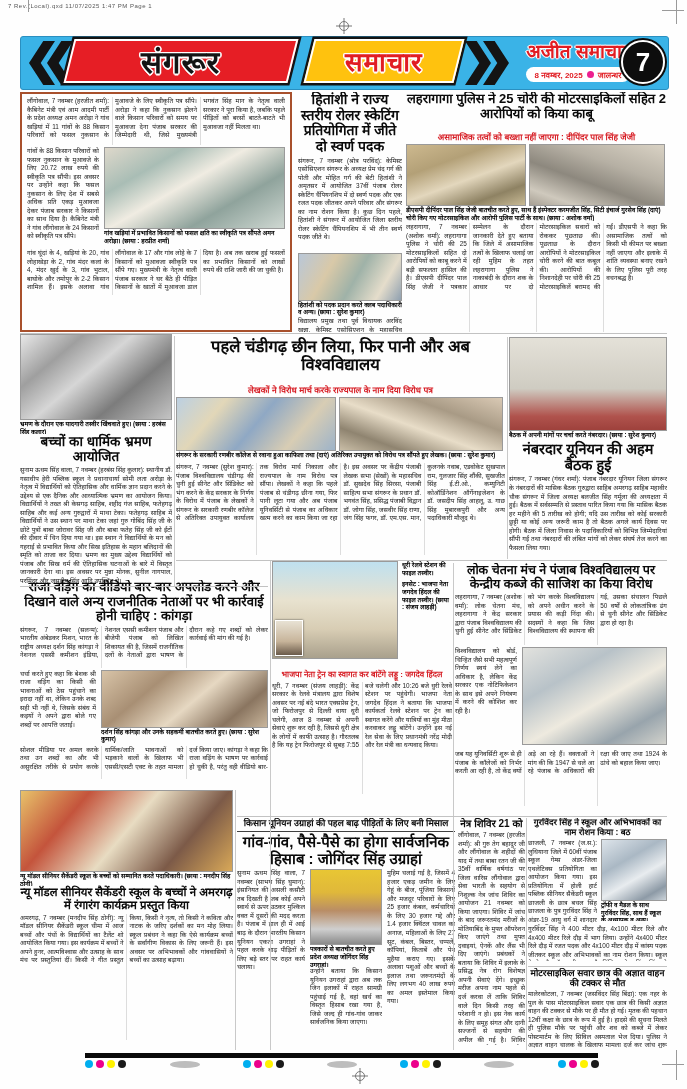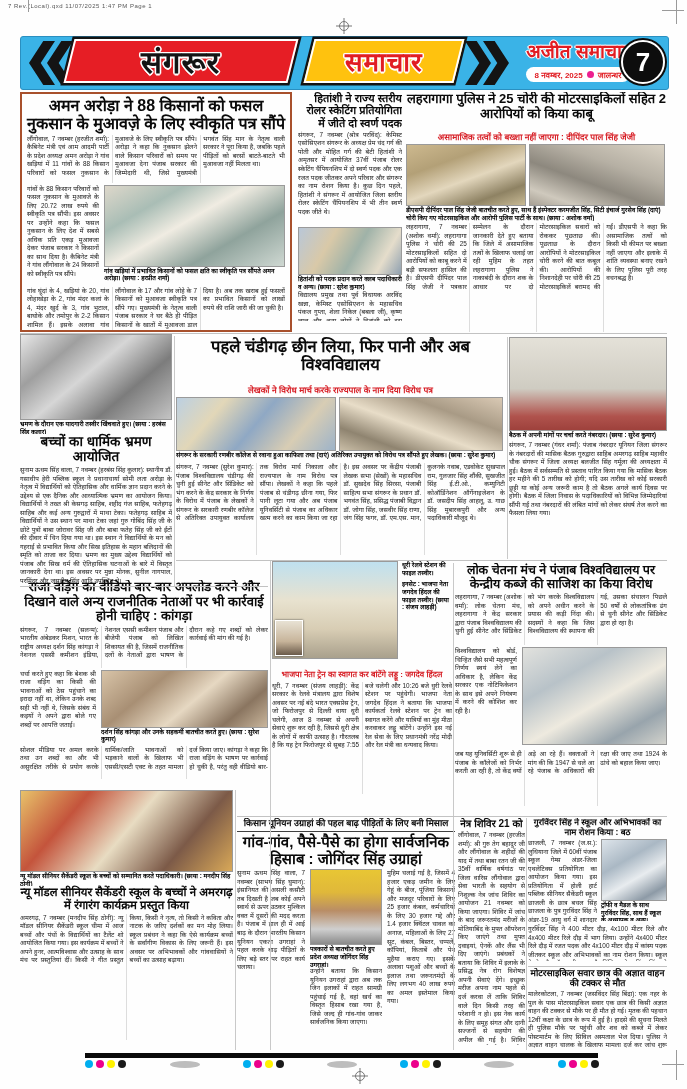--- a/index.html
+++ b/index.html
@@ -111,34 +111,33 @@
         <span class="pill-sep"></span>
         <span class="pill-city">जालन्धर</span>
       </div>
     </div>
     <div class="page-circle">
       <span>7</span>
     </div>
   </header>
 
   <section class="art" id="a1" style="left:20px;top:92px;width:272px;height:240px;border:2px solid #a8502c;padding:3px 5px;">
-    <h1 class="hl" style="font-size:16px;">अमन अरोड़ा ने 88 किसानों को फसल नुकसान के मुआवज़े के लिए स्वीकृति पत्र सौंपे</h1>
     <div class="body cols3" style="height:48px;">लौंगोवाल, 7 नवम्बर (हरजीत शर्मा): कैबिनेट मंत्री एवं आम आदमी पार्टी के प्रदेश अध्यक्ष अमन अरोड़ा ने गांव खड़ियां में 11 गांवों के 88 किसान परिवारों को फसल नुकसान के मुआवजे के लिए स्वीकृति पत्र सौंपे। अरोड़ा ने कहा कि नुकसान झेलने वाले किसान परिवारों को समय पर मुआवजा देना पंजाब सरकार की जिम्मेदारी थी, जिसे मुख्यमंत्री भगवंत सिंह मान के नेतृत्व वाली सरकार ने पूरा किया है, जबकि पहले पीड़ितों को बरसों बाटते-बाटते भी मुआवजा नहीं मिलता था।</div>
     <div style="display:flex;gap:5px;margin-top:2px;height:100px;">
       <div class="body" style="width:72px;flex:none;">गांवों के 88 किसान परिवारों को फसल नुकसान के मुआवजे के लिए 20.72 लाख रुपये की स्वीकृति पत्र सौंपी। इस अवसर पर उन्होंने कहा कि फसल नुकसान के लिए देश में सबसे अधिक प्रति एकड़ मुआवजा देकर पंजाब सरकार ने किसानों का साथ दिया है। कैबिनेट मंत्री ने गांव लौंगोवाल के 24 किसानों को स्वीकृति पत्र सौंपे।</div>
       <figure class="fig" style="flex:1;">
         <div class="ph ph-a1" style="height:82px;"></div>
         <figcaption class="cap">गांव खड़ियां में प्रभावित किसानों को फसल क्षति का स्वीकृति पत्र सौंपते अमन अरोड़ा। (छाया : हरप्रीत शर्मा)</figcaption>
       </figure>
     </div>
     <div class="body cols3" style="height:46px;margin-top:2px;">गांव घूंदां के 4, खड़ियां के 20, गांव लोहाखेड़ा के 2, गांव मंदर कलां के 4, मंदर खुर्द के 3, गांव भुटाल, बाघोके और तमोपुर के 2-2 किसान शामिल हैं। इसके अलावा गांव लौंगोवाल के 17 और गांव लोहे के 7 किसानों को मुआवजा स्वीकृति पत्र सौंपे गए। मुख्यमंत्री के नेतृत्व वाली पंजाब सरकार ने घर बैठे ही पीड़ित किसानों के खातों में मुआवजा डाल दिया है। अब तक खराब हुई फसलों का प्रभावित किसानों को लाखों रुपये की राशि जारी की जा चुकी है।</div>
   </section>
 
   <section class="art" id="a2" style="left:298px;top:92px;width:104px;height:240px;">
-    <h2 class="hl" style="font-size:11px;text-align:right;">हितांशी ने राज्य स्तरीय रोलर स्केटिंग प्रतियोगिता में जीते दो स्वर्ण पदक</h2>
+    <h2 class="hl" style="font-size:14px;">हितांशी ने राज्य स्तरीय रोलर स्केटिंग प्रतियोगिता में जीते दो स्वर्ण पदक</h2>
     <div class="body" style="height:96px;">संगरूर, 7 नवम्बर (श्रोत्र परविंद): केमिस्ट एसोसिएशन संगरूर के अध्यक्ष प्रेम चंद गर्ग की पोती और मोहित गर्ग की बेटी हितांशी ने अमृतसर में आयोजित 37वीं पंजाब रोलर स्केटिंग चैंपियनशिप में दो स्वर्ण पदक और एक रजत पदक जीतकर अपने परिवार और संगरूर का नाम रोशन किया है। कुछ दिन पहले, हितांशी ने संगरूर में आयोजित जिला स्तरीय रोलर स्केटिंग चैंपियनशिप में भी तीन स्वर्ण पदक जीते थे।</div>
     <figure class="fig">
       <div class="ph ph-a2" style="height:48px;"></div>
       <figcaption class="cap">हितांशी को पदक प्रदान करते क्लब पदाधिकारी व अन्य। (छाया : सुरेश कुमार)</figcaption>
     </figure>
     <div class="body" style="height:30px;margin-top:1px;">विद्यालय प्रमुख तथा पूर्व विधायक अरविंद खन्ना, केमिस्ट एसोसिएशन के महासचिव पंकज गुप्ता, शेला निकेल (बबला जी), कृष्ण लाल और अन्य लोगों ने हितांशी को इस उपलब्धि पर बधाई दी है।</div>
   </section>
 
   <section class="art" id="a3" style="left:406px;top:92px;width:261px;height:240px;">
     <h1 class="hl" style="font-size:13px;">लहरागागा पुलिस ने 25 चोरी की मोटरसाइकिलों सहित 2 आरोपियों को किया काबू</h1>
@@ -165,20 +164,21 @@
       <div class="ph ph-band1" style="width:160px;height:54px;"></div>
       <div class="ph ph-band2" style="width:164px;height:54px;"></div>
     </div>
     <div class="cap" style="height:10px;">संगरूर के सरकारी रणबीर कॉलेज से रवाना हुआ काफिला तथा (दाएं) अतिरिक्त उपायुक्त को विरोध पत्र सौंपते हुए लेखक। (छाया : सुरेश कुमार)</div>
     <div class="body cols4" style="height:92px;margin-top:2px;">संगरूर, 7 नवम्बर (सुरेश कुमार): पंजाब विश्वविद्यालय चंडीगढ़ की चुनी हुई सीनेट और सिंडिकेट को भंग करने के केंद्र सरकार के निर्णय के विरोध में पंजाब के लेखकों ने संगरूर के सरकारी रणबीर कॉलेज से अतिरिक्त उपायुक्त कार्यालय तक विरोध मार्च निकाला और राज्यपाल के नाम विरोध पत्र सौंपा। लेखकों ने कहा कि पहले पंजाब से चंडीगढ़ छीना गया, फिर पानी लूटा गया और अब पंजाब यूनिवर्सिटी से पंजाब का अधिकार खत्म करने का काम किया जा रहा है। इस अवसर पर केंद्रीय पंजाबी लेखक सभा (सेखों) के महासचिव डॉ. सुखदेव सिंह सिरसा, पंजाबी साहित्य सभा संगरूर के प्रधान डॉ. भगवंत सिंह, प्रसिद्ध पंजाबी विद्वान डॉ. जोगा सिंह, जसवीर सिंह राणा, जंग सिंह फगर, डॉ. एम.एस. मान, कुलनके नवाब, एडवोकेट सुखपाल राम, गुलजार सिंह शौंकी, सुखजीत सिंह ई.टी.ओ., कम्युनिटी कोऑर्डिनेशन ऑर्गेनाइजेशन के डॉ. जसदीप सिंह आहलू, उ. गाछ सिंह मुबारकपुरी और अन्य पदाधिकारी मौजूद थे।</div>
   </section>
 
   <section class="art" id="nmb" style="left:509px;top:337px;width:158px;height:224px;">
     <div class="ph ph-nmb" style="height:94px;"></div>
     <div class="cap" style="height:10px;">बैठक में अपनी मांगों पर चर्चा करते नंबरदार। (छाया : सुरेश कुमार)</div>
+    <h2 class="hl" style="font-size:14.5px;">नंबरदार यूनियन की अहम बैठक हुई</h2>
     <div class="body" style="height:92px;">संगरूर, 7 नवम्बर (गंधर शर्मा): पंजाब नंबरदार यूनियन जिला संगरूर के नंबरदारों की मासिक बैठक गुरुद्वारा साहिब अमरगढ़ साहिब महावीर चौक संगरूर में जिला अध्यक्ष बलजीत सिंह गर्मूला की अध्यक्षता में हुई। बैठक में सर्वसम्मति से प्रस्ताव पारित किया गया कि मासिक बैठक हर महीने की 5 तारीख को होगी; यदि उस तारीख को कोई सरकारी छुट्टी या कोई अन्य जरूरी काम है तो बैठक अगले कार्य दिवस पर होगी। बैठक में जिला निवास के पदाधिकारियों को विभिन्न जिम्मेदारियां सौंपी गईं तथा नंबरदारों की लंबित मांगों को लेकर संघर्ष तेज करने का फैसला लिया गया।</div>
   </section>
 
   <section class="art" id="c1" style="left:20px;top:580px;width:248px;height:199px;">
     <h1 class="hl" style="font-size:13px;">राजा वड़िंग का वीडियो बार-बार अपलोड करने और दिखाने वाले अन्य राजनीतिक नेताओं पर भी कार्रवाई होनी चाहिए : कांगड़ा</h1>
     <div class="body cols3" style="height:42px;">संगरूर, 7 नवम्बर (सलन्म): भारतीय अंबेडकर मिशन, भारत के राष्ट्रीय अध्यक्ष दर्शन सिंह कांगड़ा ने नेशनल एससी कमीशन इंडिया, नेशनल एससी कमीशन पंजाब और बीजेपी पंजाब को लिखित शिकायत की है, जिसमें राजनीतिक दलों के नेताओं द्वारा भाषण के दौरान कहे गए शब्दों को लेकर कार्रवाई की मांग की गई है।</div>
     <div style="display:flex;gap:5px;margin-top:2px;height:74px;">
       <div class="body" style="width:76px;flex:none;">चर्चा करते हुए कहा कि बेशक श्री राजा वड़िंग का किसी की भावनाओं को ठेस पहुंचाने का इरादा नहीं था, लेकिन उनके शब्द सही भी नहीं थे, जिसके संबंध में कइयों ने अपने द्वारा बोले गए शब्दों पर आपत्ति जताई।</div>
       <figure class="fig" style="flex:1;">
         <div class="ph ph-c1" style="height:58px;"></div>

